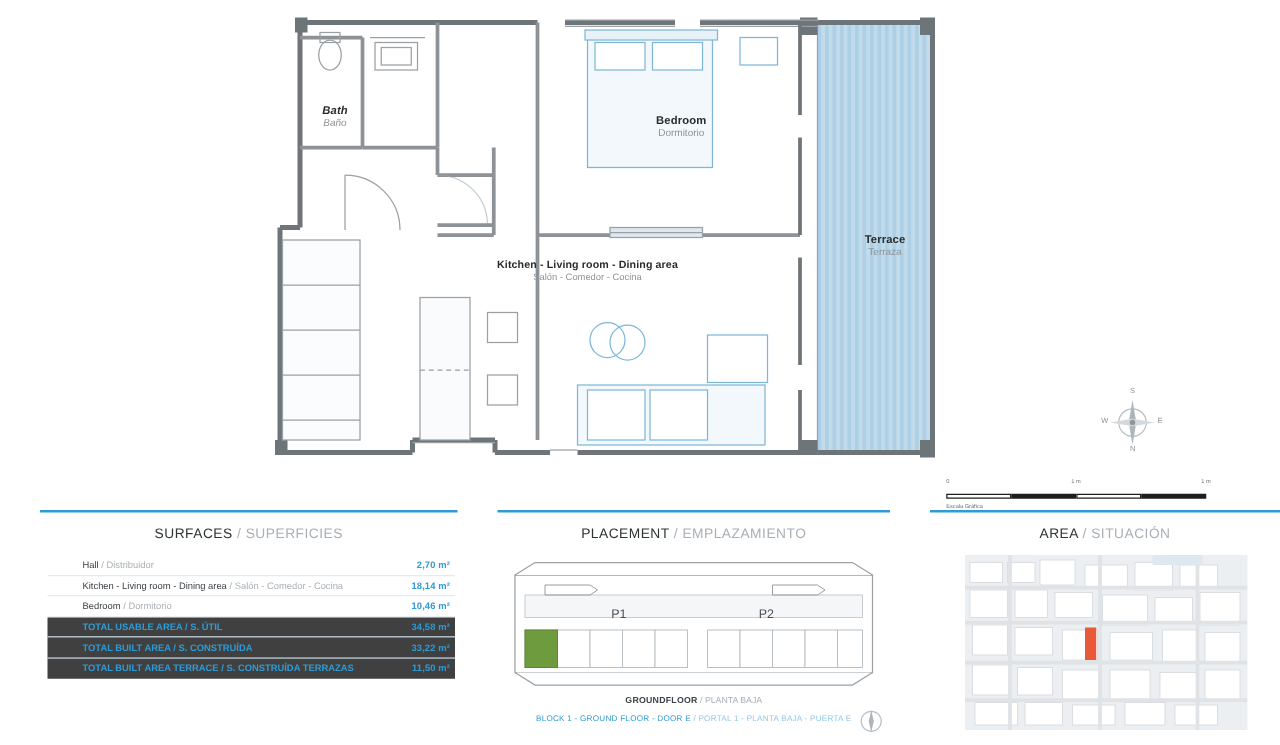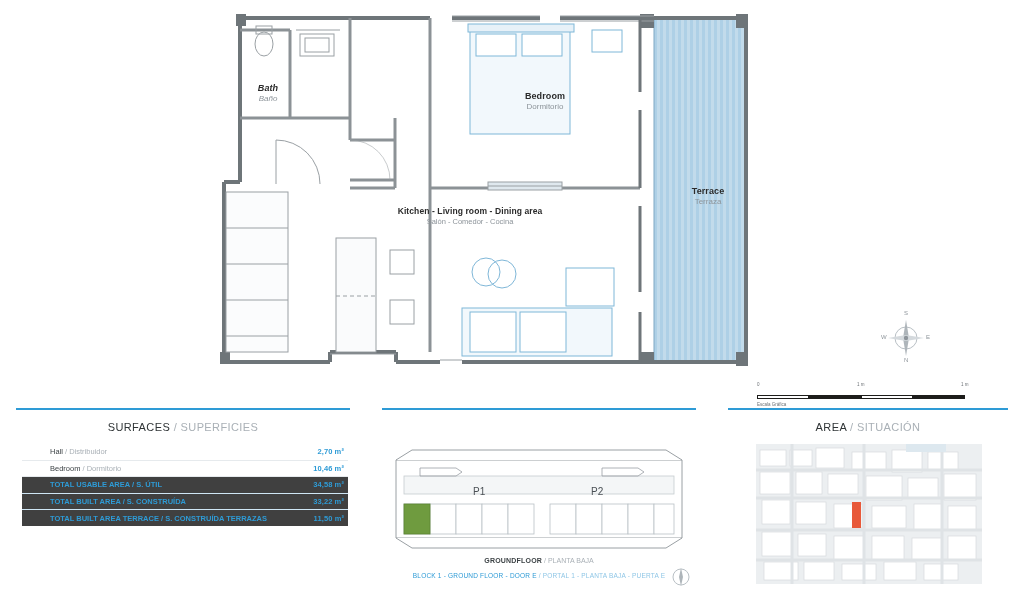--- a/index.html
+++ b/index.html
@@ -90,21 +90,21 @@
     position: absolute; top: -2px;
     font-size: 4.5px; color: #6c7176;
   }
   .sb-caption {
     font-size: 4.5px; color: #6c7176; margin-top: 1px;
   }
 
   
   .bottom {
     position: absolute;
-    left: 0; top: 404px;
+    left: 16px; top: 404px;
     width: 1000px; height: 192px;
   }
   .panel { position: absolute; top: 0; height: 192px; }
   .panel-rule {
     position: absolute;
     top: 4px; height: 2px;
     background: #2e9bd6;
   }
   .panel-title {
     position: absolute;
@@ -390,20 +390,24 @@
     <div class="panel p-surfaces">
       <div class="panel-rule"></div>
       <div class="panel-title">
         <span class="t1">SURFACES</span>
         <span class="t2">/ SUPERFICIES</span>
       </div>
       <div class="surf-list" id="surf-list">
           <div class="surf-row">
             <span class="s-name"><span>Hall</span><span class="sep"> / </span><span class="es">Distribuidor</span></span>
             <span class="s-val">2,70 m²</span>
+          </div>
+          <div class="surf-row">
+            <span class="s-name"><span>Kitchen - Living room - Dining area</span><span class="sep"> / </span><span class="es">Salón - Comedor - Cocina</span></span>
+            <span class="s-val">18,14 m²</span>
           </div>
           <div class="surf-row">
             <span class="s-name"><span>Bedroom</span><span class="sep"> / </span><span class="es">Dormitorio</span></span>
             <span class="s-val">10,46 m²</span>
           </div>
           <div class="surf-row total hl">
             <span class="s-name"><span>TOTAL USABLE AREA</span><span class="sep"> / </span><span class="es">S. ÚTIL</span></span>
             <span class="s-val">34,58 m²</span>
           </div>
           <div class="surf-row total hl">
@@ -412,20 +416,24 @@
           </div>
           <div class="surf-row total hl last">
             <span class="s-name"><span>TOTAL BUILT AREA TERRACE</span><span class="sep"> / </span><span class="es">S. CONSTRUÍDA TERRAZAS</span></span>
             <span class="s-val">11,50 m²</span>
           </div>
         </div>
     </div>
 
     <div class="panel p-placement">
       <div class="panel-rule"></div>
+      <div class="panel-title">
+        <span class="t1">PLACEMENT</span>
+        <span class="t2">/ EMPLAZAMIENTO</span>
+      </div>
 
       <div class="placement-wrap">
         <svg width="306" height="110">
 
           <path d="M10 14 L296 14 L296 92 L10 92 Z" fill="#ffffff" stroke="#9aa0a4" stroke-width="1"></path>
 
           <path d="M10 14 L26 4 L280 4 L296 14" fill="#ffffff" stroke="#9aa0a4" stroke-width="1"></path>
           <path d="M10 92 L26 102 L280 102 L296 92" fill="#ffffff" stroke="#9aa0a4" stroke-width="1"></path>
 
           <rect x="18" y="30" width="270" height="18" fill="#f4f6f7" stroke="#c6cccf" stroke-width=".8"></rect>

